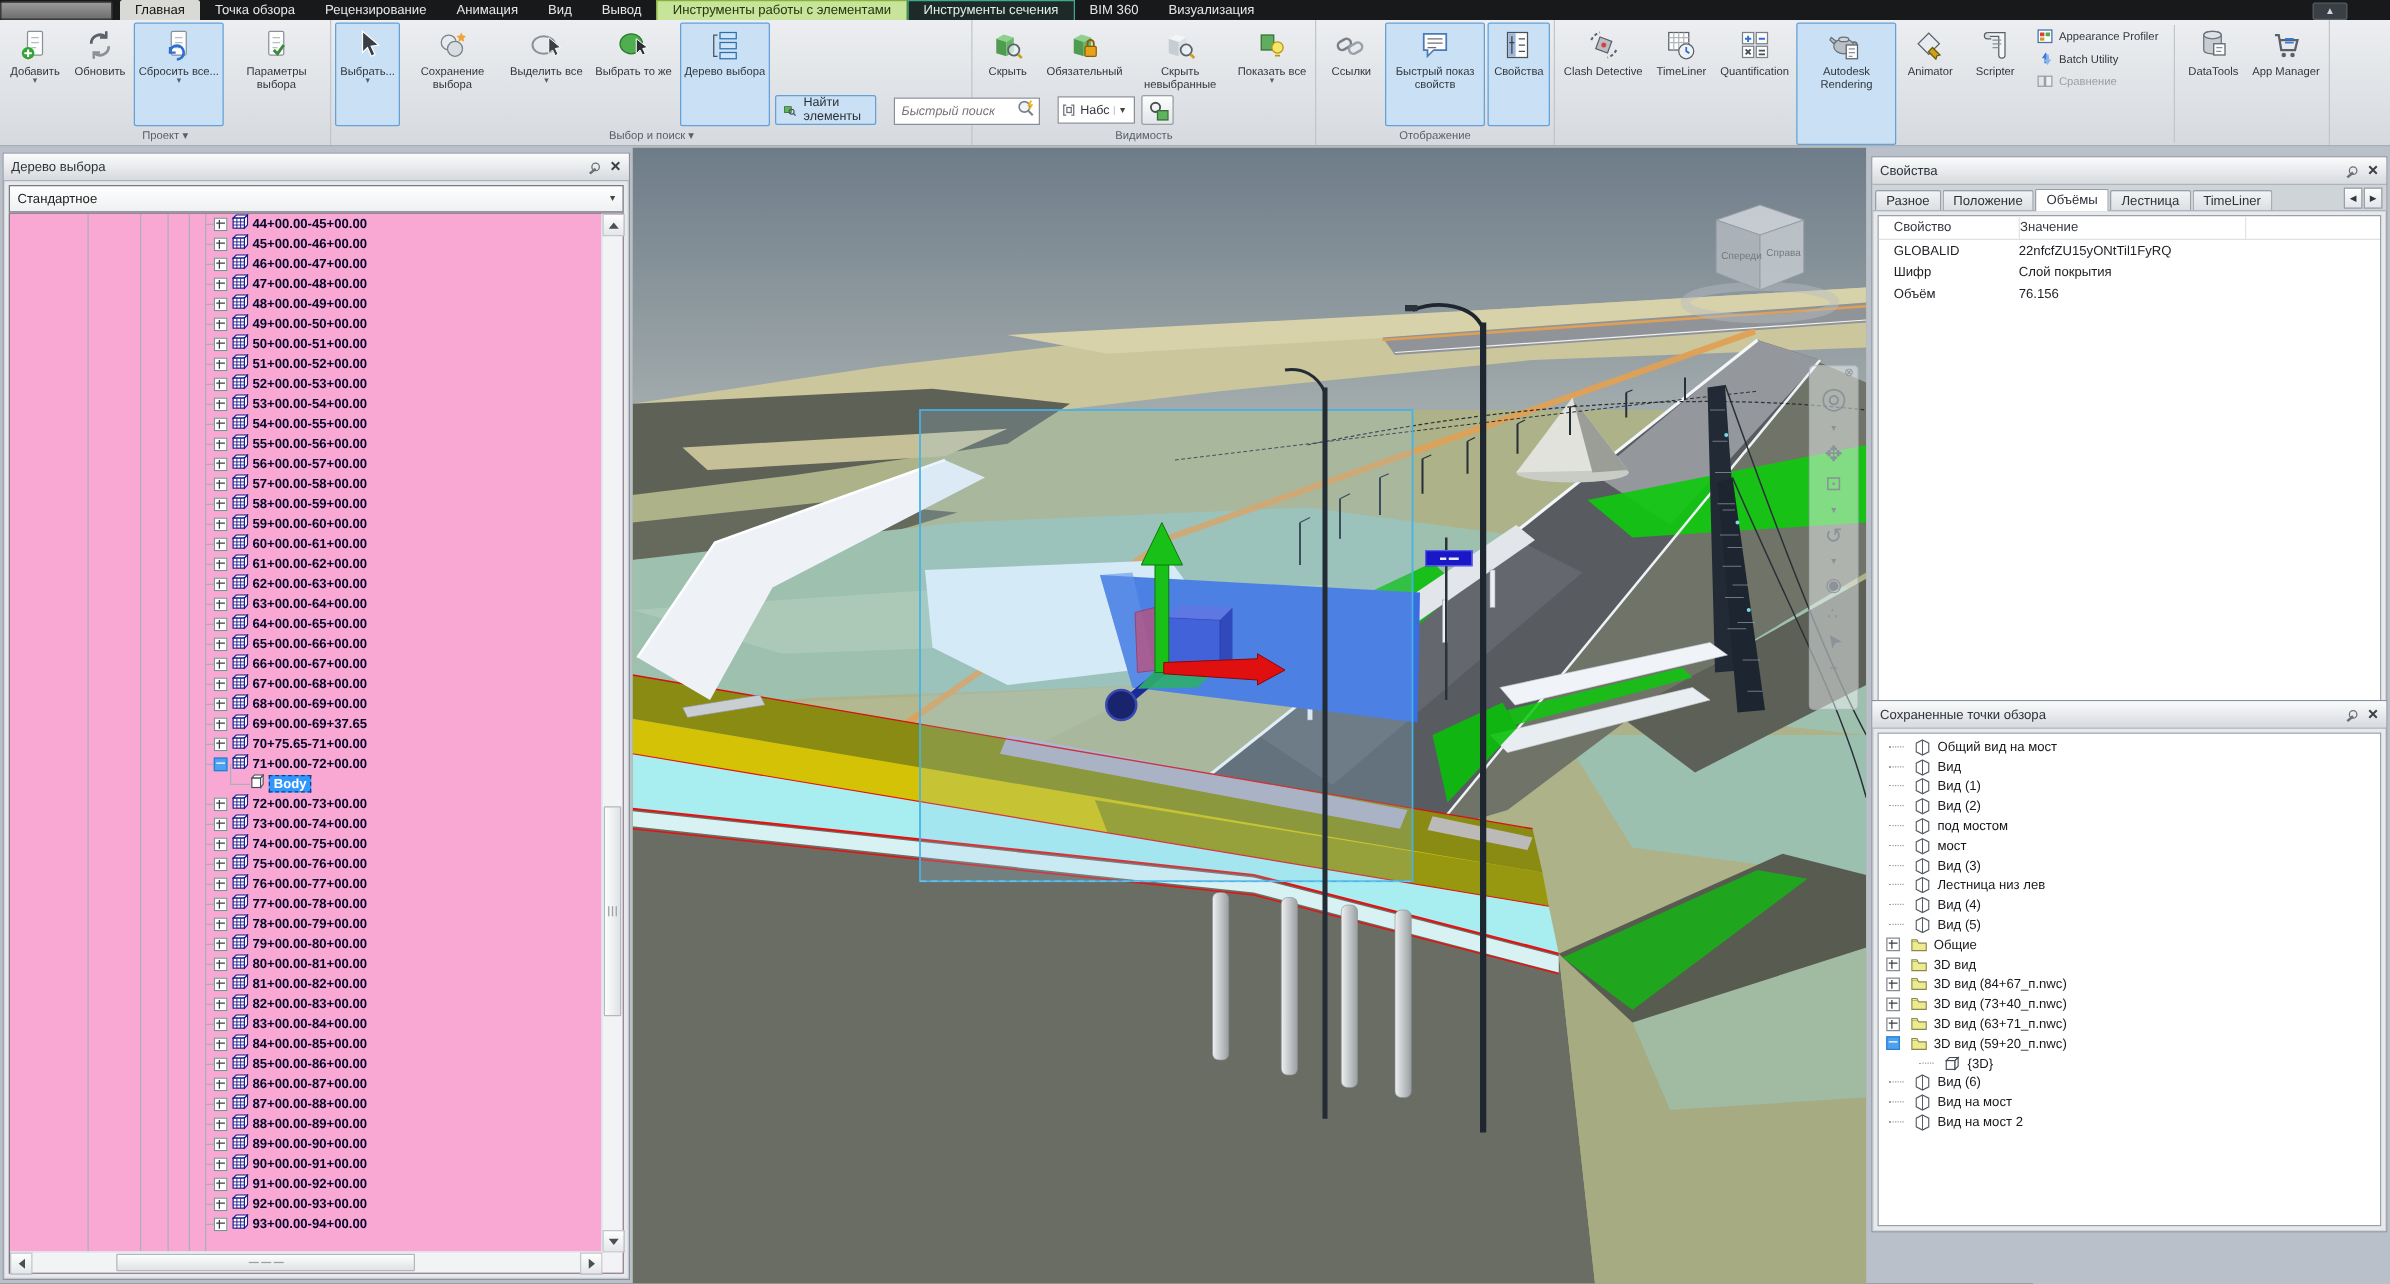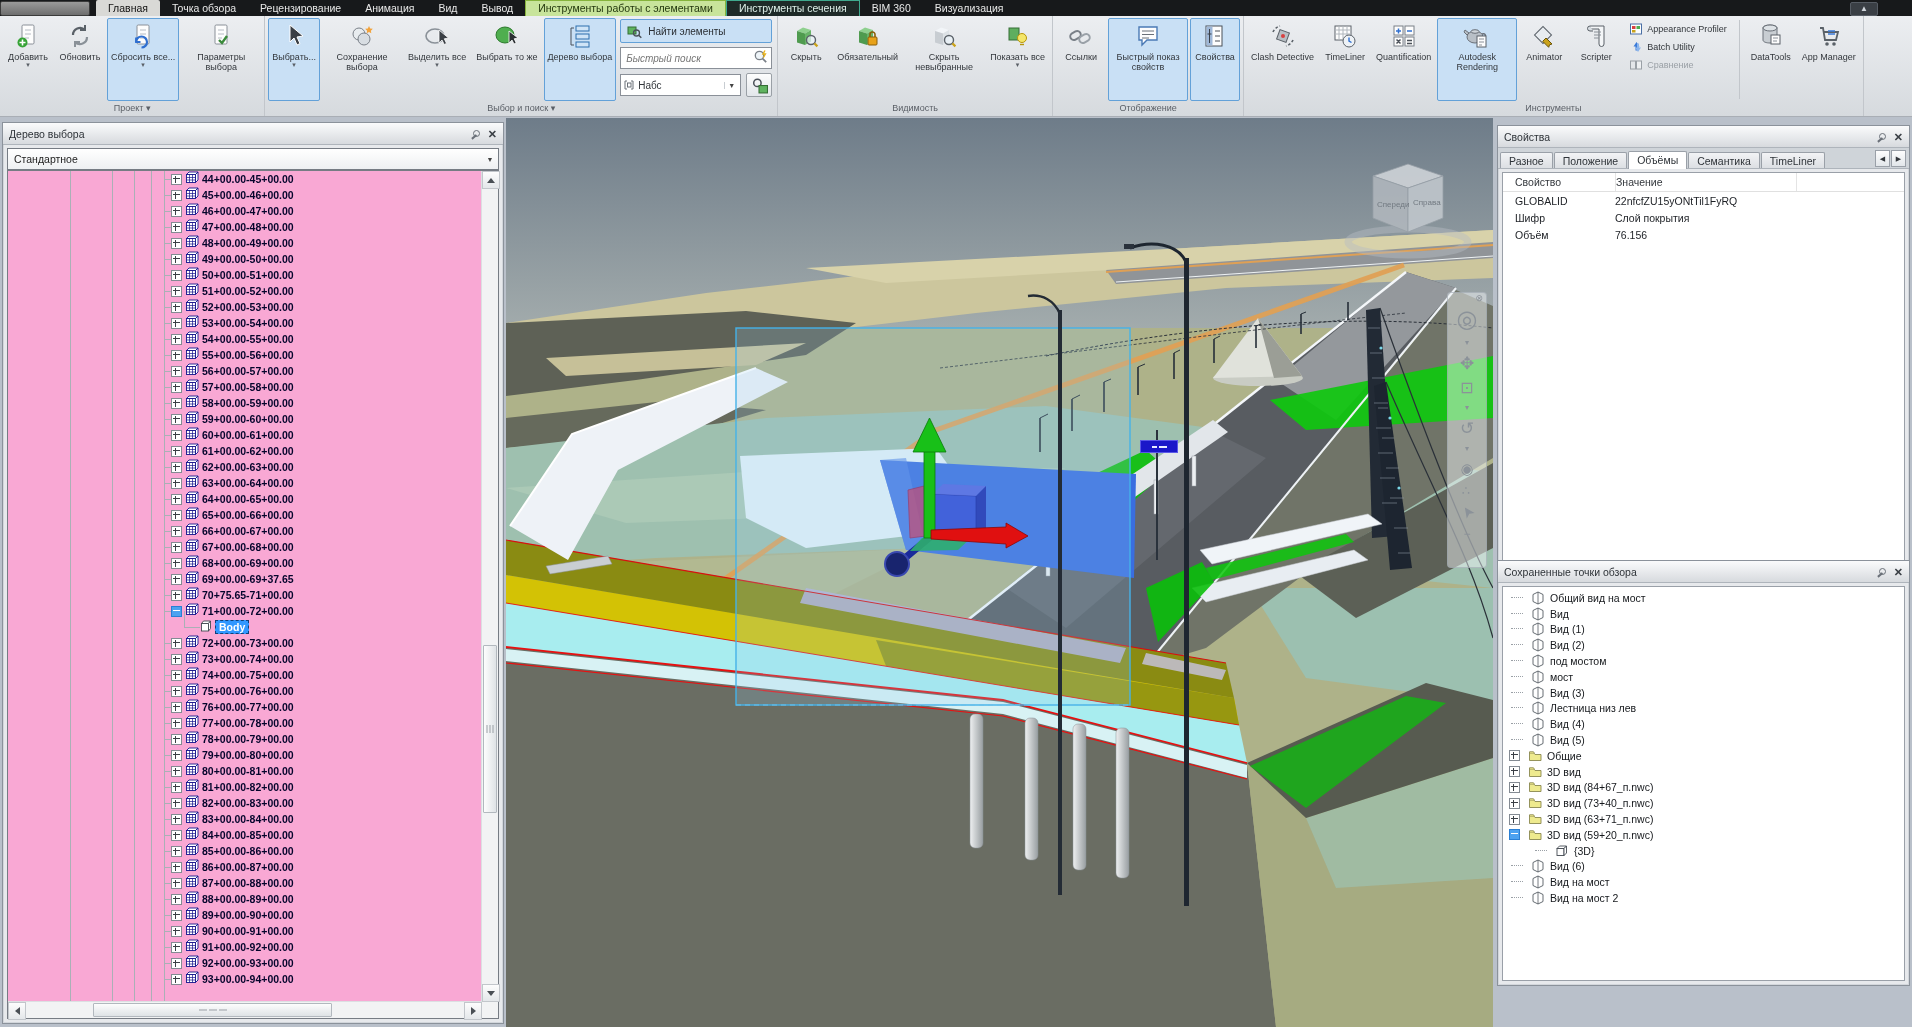--- a/index.html
+++ b/index.html
@@ -26,21 +26,21 @@
   .rbtn .ricn svg{width:28px;height:28px;}
   .rbtn .rtext{font-size:9px;line-height:10px;color:#33373c;text-align:center;margin-top:2px;white-space:pre-wrap;}
   .rbtn .rarrow{font-size:7px;color:#5a5f66;line-height:6px;}
   .rbtn.active{background:#c9e0f5;border-color:#63a1d8;}
   .smallcol{display:flex;flex-direction:column;justify-content:flex-start;gap:4px;padding:4px 6px 0 6px;}
   .sbtn{display:flex;align-items:center;gap:4px;font-size:9px;color:#33373c;white-space:nowrap;}
   .sbtn svg{width:14px;height:14px;flex:0 0 14px;}
   .sbtn.disabled{color:#9aa0a6;}
   .vsep{width:1px;background:#c2c6cb;margin:2px 4px;}
   
-  .stack{display:flex;flex-direction:column;gap:4px;padding:1px 2px;width:152px;}
+  .stack{display:flex;gap:14px;padding:1px 2px;width:152px;align-items:flex-end;}
   .findbtn{display:flex;align-items:center;gap:5px;background:#c9e0f5;border:1px solid #63a1d8;border-radius:2px;height:22px;padding:0 6px;font-size:10px;color:#2a2e33;}
   .findbtn svg{width:16px;height:16px;}
   .qsearch{display:flex;align-items:center;background:#fff;border:1px solid #8a9098;height:20px;padding:0 3px;}
   .qsearch input{flex:1;border:none;outline:none;font-family:"Liberation Sans",sans-serif;font-style:italic;font-size:10px;color:#6a7078;width:90px;background:transparent;}
   .qsearch svg{width:15px;height:15px;}
   .setsrow{display:flex;gap:5px;align-items:center;}
   .setsdd{display:flex;align-items:center;background:#fff;border:1px solid #8a9098;height:20px;flex:1;padding:0 2px;font-size:10px;color:#33373c;gap:3px;}
   .setsdd svg{width:12px;height:12px;}
   .setsdd .dda{margin-left:auto;font-size:7px;color:#444;padding:0 3px;border-left:1px solid #c8cdd2;}
   .sqbtn{width:24px;height:22px;border:1px solid #9aa0a6;border-radius:2px;background:linear-gradient(#fdfdfd,#e2e6ea);display:flex;align-items:center;justify-content:center;}
@@ -439,21 +439,20 @@
             <div class="rbtn">
               <span class="ricn"><svg viewBox="0 0 28 28" width="28" height="28">
                   <path d="M5 6h3l2 12h11l2-8H9" fill="none" stroke="#5a6168" stroke-width="1.8"></path>
                   <circle cx="12" cy="22" r="1.8" fill="#5a6168"></circle>
                   <circle cx="19" cy="22" r="1.8" fill="#5a6168"></circle>
                   <path d="M13 9h7M13 12h7" stroke="#3a7ad8" stroke-width="1.4"></path>
                 </svg></span>
               <span class="rtext">App Manager</span>
             </div>
           </div>
-          <div class="rlabel">Инструменты</div>
         </div>
       </div>
   </div>
 
   <div class="panel" id="lpanel">
     <div class="ptitle">
       <span>Дерево выбора</span>
       <span class="ptools">
         <span class="pin"></span>
         <span class="pclose">✕</span>
@@ -1230,21 +1229,21 @@
       <span>Свойства</span>
       <span class="ptools">
         <span class="pin"></span>
         <span class="pclose">✕</span>
       </span>
     </div>
     <div id="ptabs">
       <div class="ptab">Разное</div>
         <div class="ptab">Положение</div>
         <div class="ptab active">Объёмы</div>
-        <div class="ptab">Семантика</div>
+        <div class="ptab">Лестница</div>
         <div class="ptab">TimeLiner</div>
         <div class="ptabarrs">
         <span>◀</span>
         <span>▶</span>
       </div>
     </div>
     <div id="ptable">
       <div class="prow head">
         <span class="pc1">Свойство</span>
         <span class="pc2">Значение</span>

